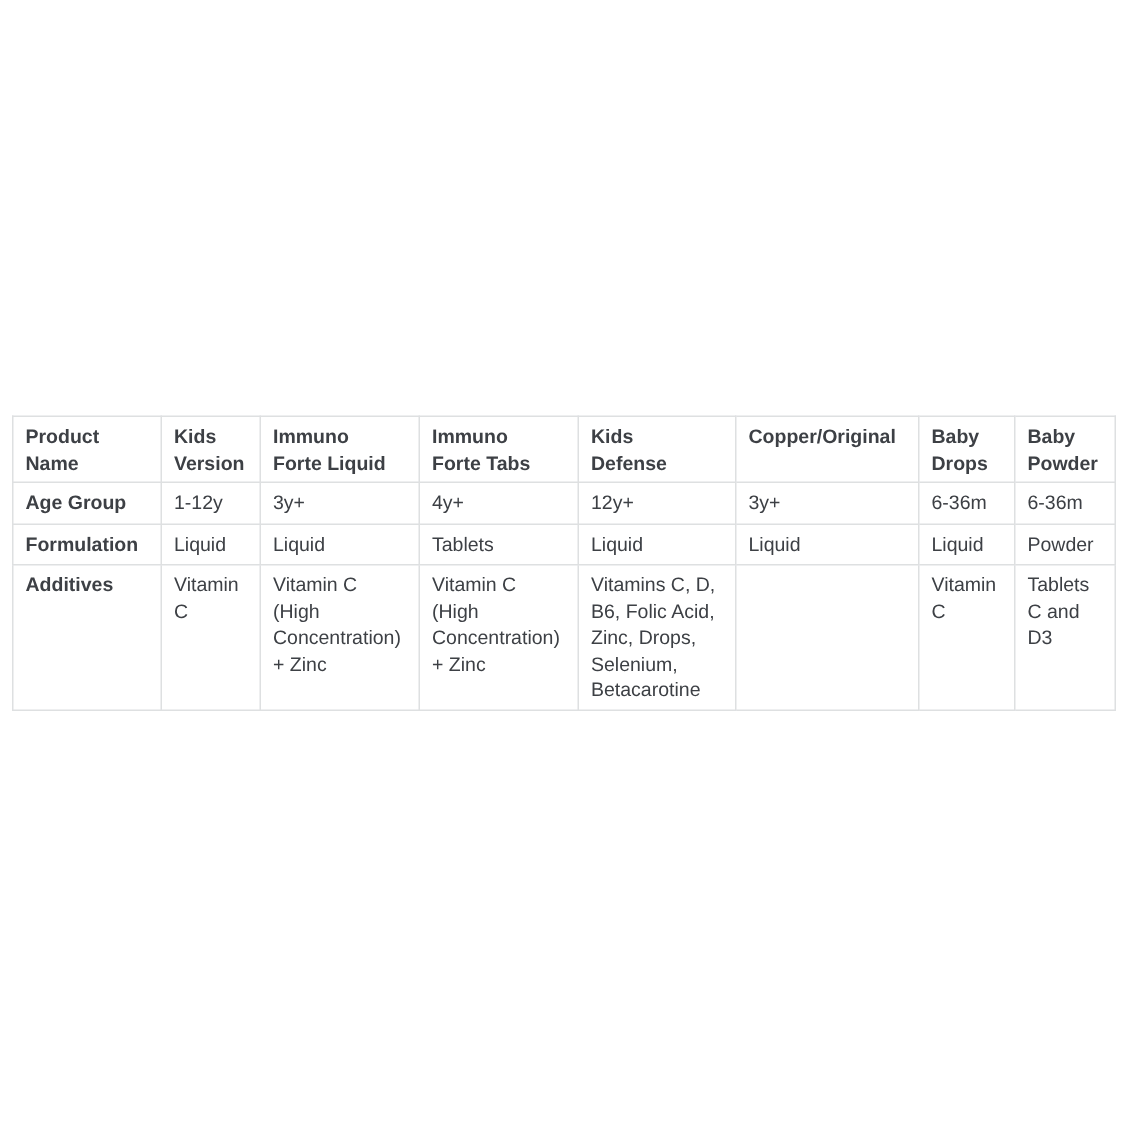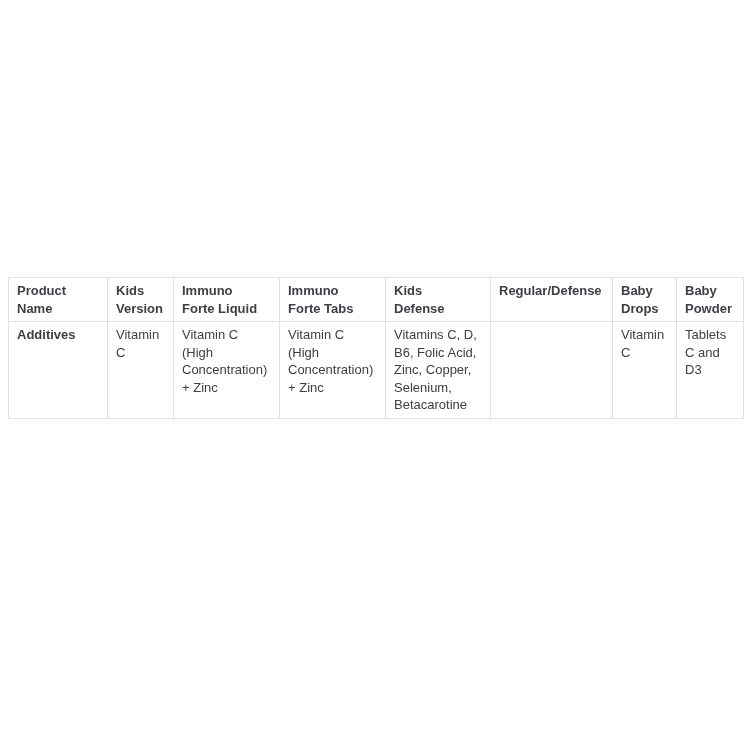--- a/index.html
+++ b/index.html
@@ -71,33 +71,53 @@
         <th>Product
 Name</th>
         <th>Kids
 Version</th>
         <th>Immuno
 Forte Liquid</th>
         <th>Immuno
 Forte Tabs</th>
         <th>Kids
 Defense</th>
-        <th>Regular/Defense</th>
+        <th>Copper/Original</th>
         <th>Baby
 Drops</th>
         <th>Baby
 Powder</th>
       </tr>
     </thead>
     <tbody>
+      <tr class="r-age">
+        <th>Age Group</th>
+        <td>1-12y</td>
+        <td>3y+</td>
+        <td>4y+</td>
+        <td>12y+</td>
+        <td>3y+</td>
+        <td>6-36m</td>
+        <td>6-36m</td>
+      </tr>
+      <tr class="r-form">
+        <th>Formulation</th>
+        <td>Liquid</td>
+        <td>Liquid</td>
+        <td>Tablets</td>
+        <td>Liquid</td>
+        <td>Liquid</td>
+        <td>Liquid</td>
+        <td>Powder</td>
+      </tr>
       <tr class="r-add">
         <th>Additives</th>
         <td>Vitamin C</td>
         <td>Vitamin C (High Concentration) + Zinc</td>
         <td>Vitamin C (High Concentration) + Zinc</td>
-        <td>Vitamins C, D, B6, Folic Acid, Zinc, Copper, Selenium, Betacarotine</td>
+        <td>Vitamins C, D, B6, Folic Acid, Zinc, Drops, Selenium, Betacarotine</td>
         <td></td>
         <td>Vitamin C</td>
         <td>Tablets C and D3</td>
       </tr>
     </tbody>
   </table>
 </div>
 
 </body></html>

